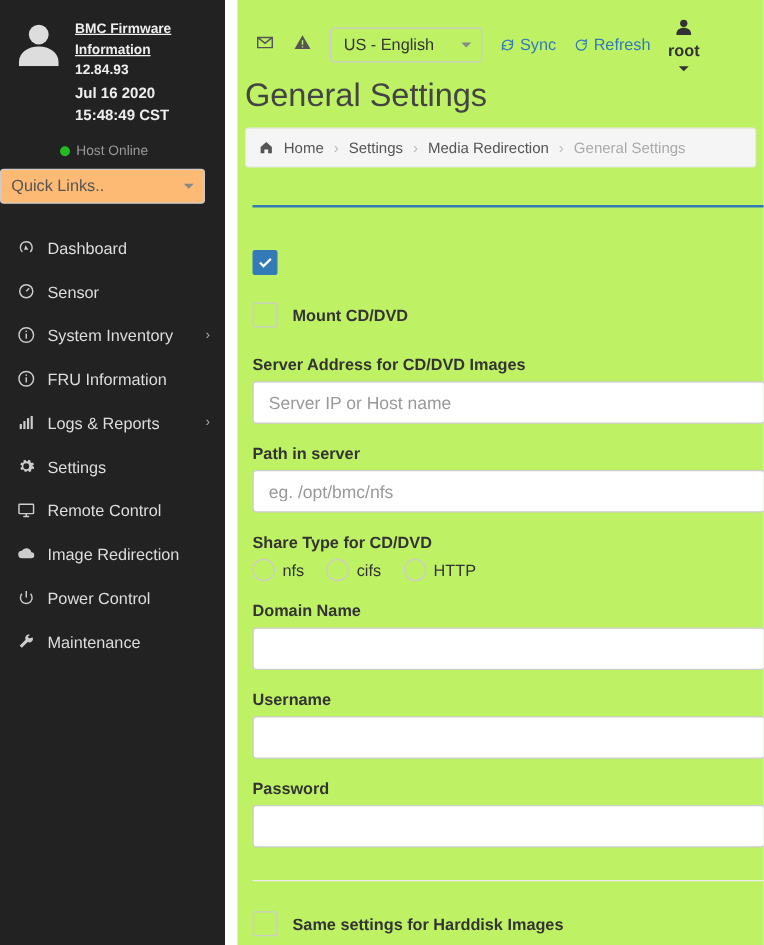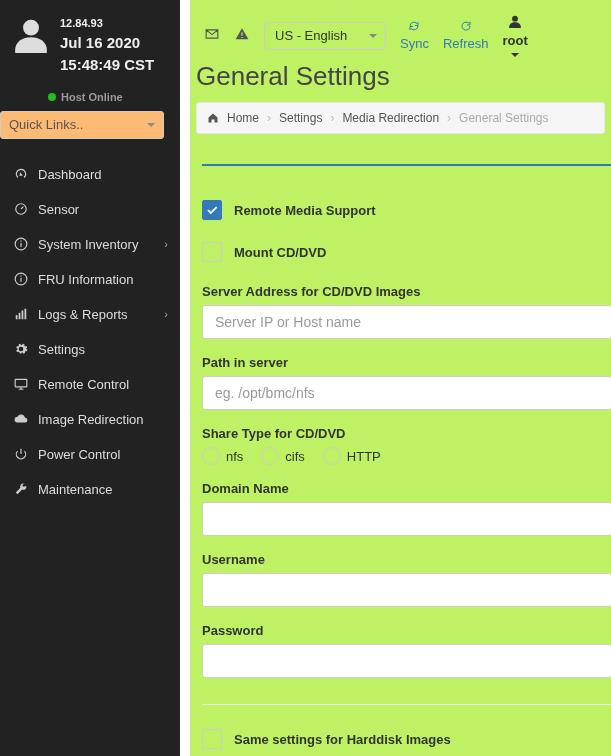--- a/index.html
+++ b/index.html
@@ -6,40 +6,40 @@
     body { font-family: "Helvetica Neue", Helvetica, Arial, sans-serif; font-size: 14px; color: #333; background: #fff; width: 611px; height: 756px; overflow: hidden; position: relative; }
 
     
     .sidebar { position: absolute; top: 0; left: 0; width: 180px; height: 100%; background: #222; color: #ccc; }
     .sidebar-header { padding: 15px 12px 10px 12px; display: flex; gap: 10px; }
     .avatar { width: 38px; height: 38px; }
     .avatar-svg { fill: #ddd; }
     .firmware-info { flex: 1; font-size: 11px; line-height: 1.5; color: #ddd; }
     .firmware-title { text-decoration: underline; font-weight: bold; color: #eee; }
     .firmware-version { font-weight: bold; color: #eee; }
-    .firmware-time { font-weight: bold; color: #eee; font-size: 15px;}
-    .host-status { display: flex; align-items: center; gap: 5px; padding: 4px 12px 0 48px; font-size: 11px; color: #999; font-weight: bold; }
+    .firmware-time { font-weight: bold; color: #eee; font-size: 12px;}
+    .host-status { display: flex; align-items: center; gap: 5px; padding: 4px 12px 0 48px; font-size: 11px; color: #999; }
     .host-dot { width: 8px; height: 8px; border-radius: 50%; background: #2b2; display:inline-block; }
 
     .quicklinks-wrap { padding: 8px 0 0 0; }
     .quicklinks { margin: 0; width: 164px; height: 28px; background: #fdba74; border: 1px solid #ccc; border-radius: 3px; display: flex; align-items: center; padding: 0 8px; color: #555; font-size: 13px; position: relative; }
     .quicklinks .caret { position: absolute; right: 8px; top: 50%; transform: translateY(-50%); border-top: 4px solid #888; border-left: 4px solid transparent; border-right: 4px solid transparent; }
 
     .nav { margin-top: 18px; }
     .nav-item { display: flex; align-items: center; gap: 10px; padding: 10px 14px; color: #ddd; font-size: 13px; cursor: pointer; position: relative; }
     .nav-icon { width: 14px; height: 14px; display: inline-flex; align-items: center; justify-content: center; color: #ccc; }
     .nav-chevron { position: absolute; right: 12px; top: 50%; transform: translateY(-50%); font-size: 11px; color: #aaa; }
 
     
     .main { position: absolute; left: 190px; top: 0; right: 0; bottom: 0; background: #bef264; }
     .topbar { display: flex; align-items: center; gap: 14px; padding: 14px 14px 0 14px; }
     .top-icon { color: #555; cursor: pointer; }
     .lang-select { border: 1px solid #ccc; border-radius: 3px; height: 28px; padding: 0 28px 0 10px; display: flex; align-items: center; font-size: 13px; color: #333; position: relative; min-width: 122px; }
     .lang-select .caret { position: absolute; right: 8px; top: 50%; transform: translateY(-50%); border-top: 4px solid #888; border-left: 4px solid transparent; border-right: 4px solid transparent;}
-    .top-link { color: #337ab7; font-size: 13px; cursor: pointer; display: inline-flex; gap: 4px; align-items: center; flex-direction: column; }
+    .top-link { color: #337ab7; font-size: 13px; cursor: pointer; display: inline-flex; gap: 4px; align-items: center; }
     .top-link svg { width: 12px; height: 12px; }
     .user-menu { display: inline-flex; align-items: center; gap: 5px; color: #333; font-weight: bold; font-size: 13px; cursor: pointer; flex-direction: column; }
     .user-menu .caret { border-top: 4px solid #333; border-left: 4px solid transparent; border-right: 4px solid transparent; }
 
     .page-title { font-size: 26px; font-weight: 400; color: #444; padding: 4px 0 2px 6px; }
     .breadcrumb { background: #f5f5f5; border: 1px solid #e7e7e7; border-radius: 3px; padding: 8px 10px; margin: 8px 6px 0 6px; font-size: 12px; color: #888; display: flex; align-items: center; gap: 8px; flex-wrap: wrap;}
     .breadcrumb a { color: #555; text-decoration: none; }
     .breadcrumb .sep { color: #bbb; }
     .breadcrumb .current { color: #aaa; }
 
@@ -68,20 +68,21 @@
 
 <aside class="sidebar">
   <div class="sidebar-header">
     <span class="avatar">
       <svg class="avatar-svg" viewBox="0 0 24 24" width="38" height="38">
           <circle cx="12" cy="8" r="5"></circle>
           <path d="M2 22c0-5 4.5-8 10-8s10 3 10 8v2H2z"></path>
         </svg>
     </span>
     <div class="firmware-info">
+      <div class="firmware-title">BMC Firmware Information</div>
       <div class="firmware-version">12.84.93</div>
       <div class="firmware-time">Jul 16 2020 15:48:49 CST</div>
     </div>
   </div>
   <div class="host-status">
     <span class="host-dot"></span>
     <span>Host Online</span>
   </div>
   <div class="quicklinks-wrap">
     <div class="quicklinks">
@@ -234,21 +235,20 @@
     <span class="current">General Settings</span>
   </div>
 
   <div class="card">
     <div class="form-row">
       <span class="chk checked">
           <svg width="14" height="14" viewBox="0 0 24 24" fill="none" stroke-width="3">
             <path d="M5 12l5 5L20 7"></path>
           </svg>
         </span>
-      <span class="label">Remote Media Support</span>
     </div>
 
     <div class="form-row" style="margin-top:10px;">
       <span class="chk"></span>
       <span class="label">Mount CD/DVD</span>
     </div>
 
     <div class="form-block">
       <span class="section-label">Server Address for CD/DVD Images</span>
       <input class="text-input" type="text" placeholder="Server IP or Host name" style="">

